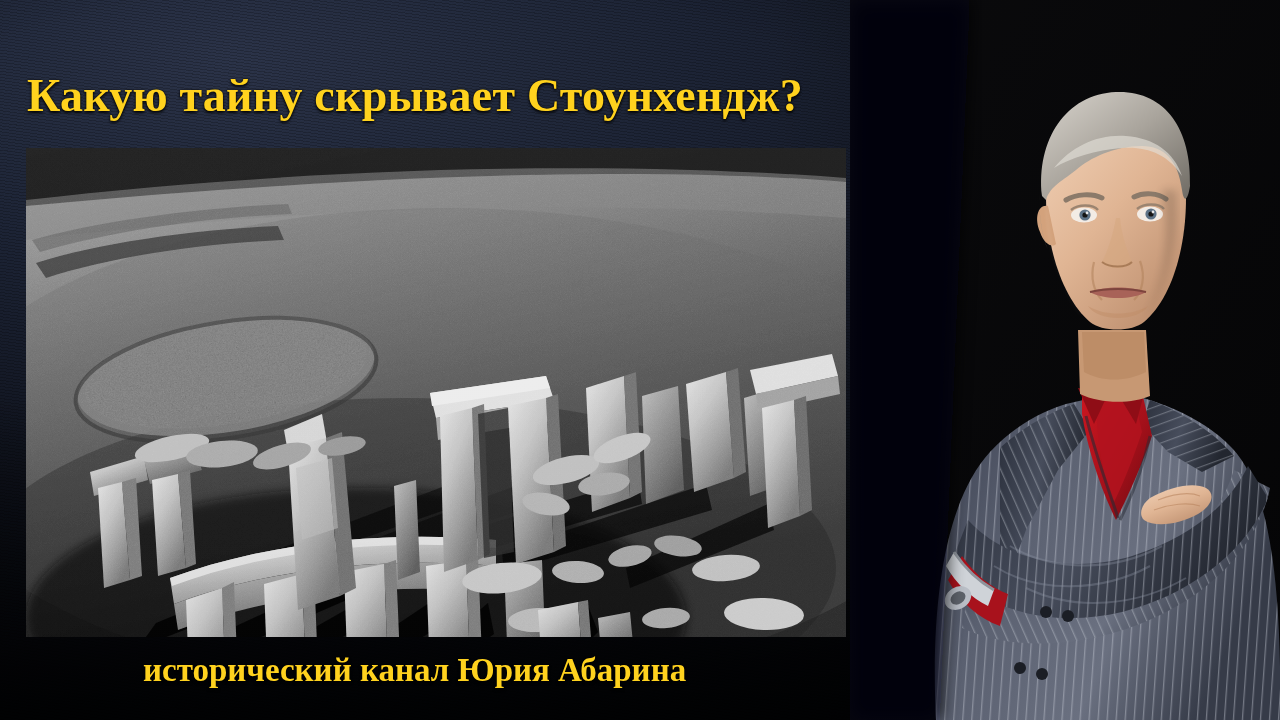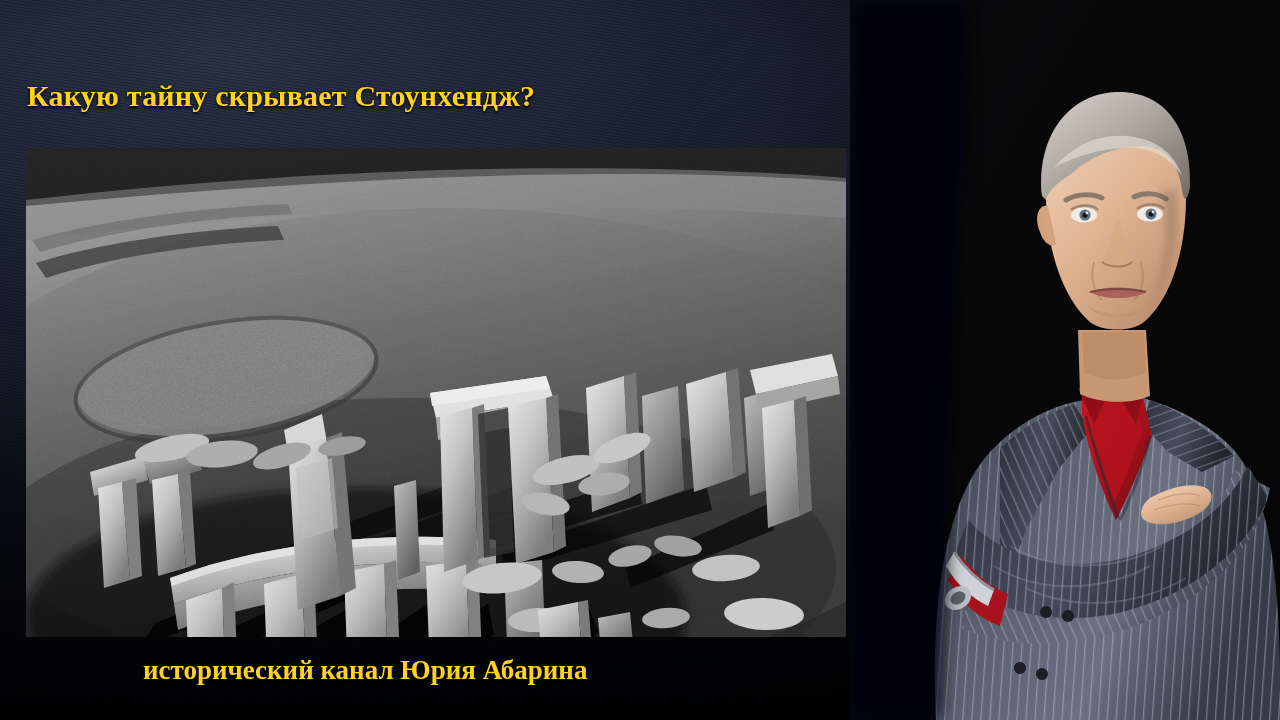--- a/index.html
+++ b/index.html
@@ -32,35 +32,35 @@
       linear-gradient(to bottom, rgba(0,0,0,0) 55%, rgba(0,0,0,.75) 100%),
       linear-gradient(to right, rgba(0,0,0,0) 60%, rgba(0,0,0,.45) 100%);
   }
 
   
   .headline{
     position:absolute;left:27px;top:68px;width:980px;height:56px;
     color:#FFD21E;
     font-family:"Liberation Serif", serif;
     font-weight:bold;
-    font-size:30px;
+    font-size:46px;
     line-height:56px;
     letter-spacing:.2px;
     white-space:nowrap;
     text-shadow:0 2px 3px rgba(0,0,0,.85), 0 0 2px rgba(0,0,0,.9);
     z-index:9;
   }
 
   
   .channel{
     position:absolute;left:143px;top:650px;width:700px;height:40px;
     color:#FFD21E;
     font-family:"Liberation Serif", serif;
     font-weight:bold;
-    font-size:27px;
+    font-size:33px;
     line-height:40px;
     white-space:nowrap;
     text-shadow:0 2px 3px rgba(0,0,0,.9);
     z-index:9;
   }
 
   
   .photo{
     position:absolute;left:26px;top:148px;width:820px;height:489px;
     overflow:hidden;

